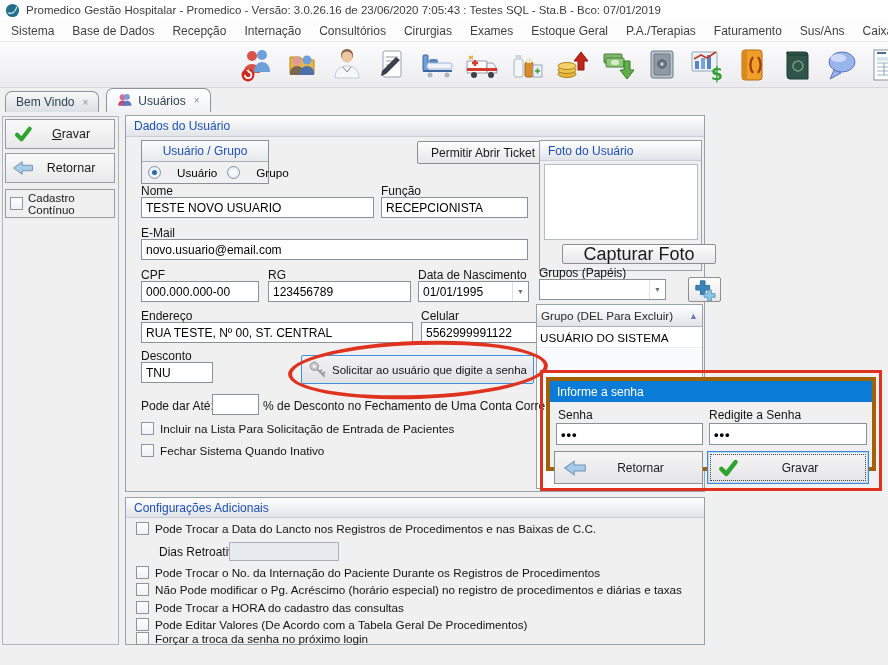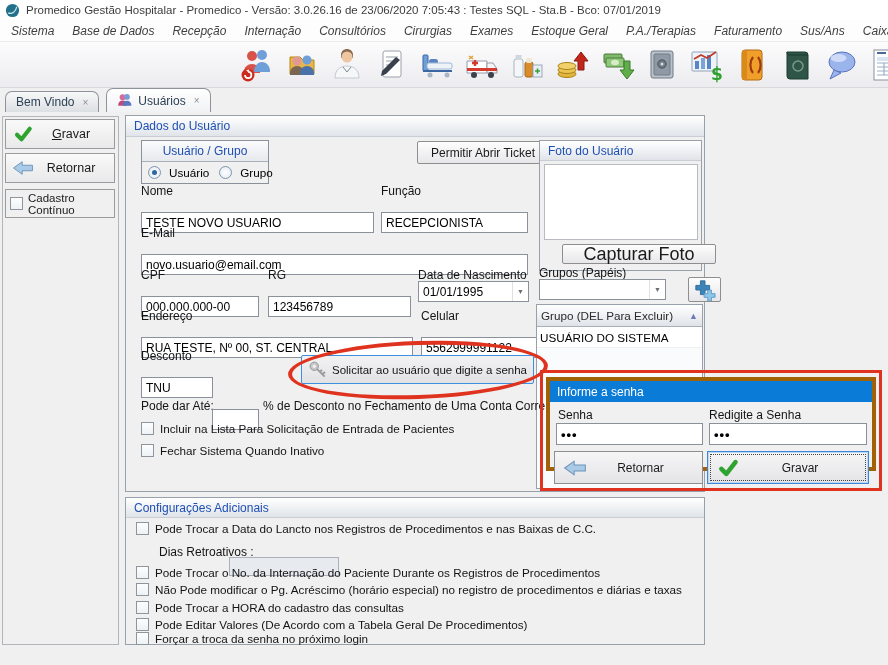--- a/index.html
+++ b/index.html
@@ -8,21 +8,21 @@
   .screen { position:relative; width:888px; height:665px; overflow:hidden; background:#f0f0f0; }
 
   
   .titlebar { position:absolute; left:0; top:0; width:888px; height:20px; background:#ffffff;
               display:flex; align-items:center; padding-left:5px; gap:6px;
               font-size:11.5px; color:#3c3c3c; white-space:nowrap; }
 
   
   .menubar { position:absolute; left:0; top:20px; width:888px; height:22px; background:#fdfdfd;
              display:flex; align-items:center; padding-left:2px; font-size:12px; color:#3f3f3f;
-             white-space:nowrap; overflow:hidden; border-bottom:1px solid #ececec;font-style:italic; }
+             white-space:nowrap; overflow:hidden; border-bottom:1px solid #ececec; }
   .menubar span { padding:3px 9px; cursor:default; }
 
   
   .toolbar { position:absolute; left:0; top:42px; width:888px; height:46px;
              background:linear-gradient(#fcfcfd,#ececef); border-bottom:1px solid #d8d8dc;
              display:flex; align-items:center; padding-left:234px; overflow:hidden; }
   .tool { width:45px; height:40px; display:flex; align-items:center; justify-content:center; flex:0 0 45px; }
   .tool svg { width:36px; height:36px; }
 
   
@@ -44,41 +44,41 @@
   .side-btn .lbl { flex:1; text-align:center; display:block; }
   .ul-first::first-letter { text-decoration:underline; }
   .side-panel { position:absolute; left:2px; top:72px; width:110px; height:29px;
                 border:1px solid #9b9b9b; background:#f0f0f0; display:flex; align-items:center;
                 gap:5px; padding:0 4px; font-size:11.5px; color:#1a1a1a; }
 
   
   .cbox { width:13px; height:13px; background:linear-gradient(#fdfdfd,#eef2f5); border:1px solid #8e959c; flex:0 0 13px; display:inline-block; }
   .lbl12 { position:absolute; font-size:12px; color:#141414; white-space:nowrap; }
   .tb { position:absolute; height:21px; border:1px solid #8a919b; background:#fff; font-size:12px;
-        font-family:inherit; color:#000; padding:1px 4px;margin-top:15px; }
+        font-family:inherit; color:#000; padding:1px 4px; }
   .combo { position:absolute; height:21px; border:1px solid #8a919b; background:#fff; display:flex; align-items:center; }
   .combo .val { flex:1; font-size:12px; padding-left:4px; }
   .combo .arr { width:16px; text-align:center; font-size:7px; color:#6a6f76; border-left:1px solid #e0e0e0; align-self:stretch; display:flex;align-items:center;justify-content:center;}
   .btn { background:linear-gradient(#fdfdfd,#e7e7ea); border:1px solid #8e8e8e; border-radius:2px;
          font-size:12px; color:#1a1a1a; display:flex; align-items:center; justify-content:center; cursor:default;margin-left:18px; }
 
   
   .groupbox { position:absolute; background:#f0f0f0; border:1px solid #98a1ab; }
   .gb-caption { height:21px; background:linear-gradient(#ffffff,#e0e4e9); border-bottom:1px solid #c9ced5;
                 color:#1e4fb4; font-size:12px; display:flex; align-items:center; padding-left:8px; }
   .cbrow { position:absolute; display:flex; align-items:center; gap:6px; font-size:11.7px; color:#141414; white-space:nowrap; }
 
   
   .type-panel { position:absolute; left:15px; top:24px; width:128px; height:44px; border:1px solid #8a919b; background:#f0f0f0; }
   .type-panel .hd { height:21px; border-bottom:1px solid #aab0b8; background:linear-gradient(#fbfbfc,#e6e9ed);
                     color:#1e4fb4; font-size:12px; display:flex; align-items:center; justify-content:center; }
   .radio-row { display:flex; align-items:center; gap:10px; padding:4px 0 0 6px; font-size:11.7px; }
   .radio { width:13px; height:13px; border:1px solid #7d96ad; border-radius:50%; background:radial-gradient(#ffffff,#dfe8f0); display:inline-block; position:relative; }
   .radio.checked::after { content:""; position:absolute; left:3px; top:3px; width:5px; height:5px; border-radius:50%; background:#2f66a8; }
-  .radio-opt { display:flex; align-items:center; gap:8px; }
+  .radio-opt { display:flex; align-items:center; gap:16px; }
 
   
   .glist { position:absolute; left:410px; top:188px; width:167px; height:185px; border:1px solid #98a1ab; background:#fafbfc; }
   .glist .hdr { height:22px; background:linear-gradient(#ffffff,#dfe3e8); border-bottom:1px solid #a8b0b8;
                 display:flex; align-items:center; font-size:11.7px; color:#2a2a2a; padding:0 4px; }
   .glist .hdr .sort { margin-left:auto; font-size:9px; color:#6a7ab8; }
   .glist .row { height:21px; background:#fff; border-bottom:1px solid #eef0f2; font-size:11.7px; color:#000;
                 display:flex; align-items:center; padding-left:3px; }
 
   

